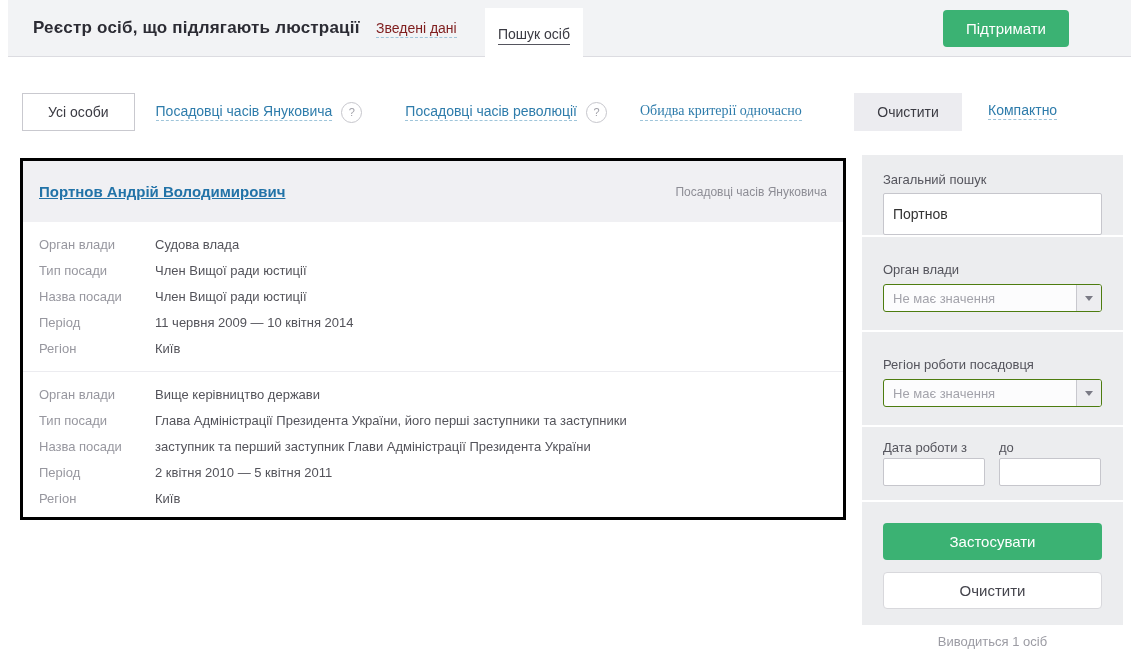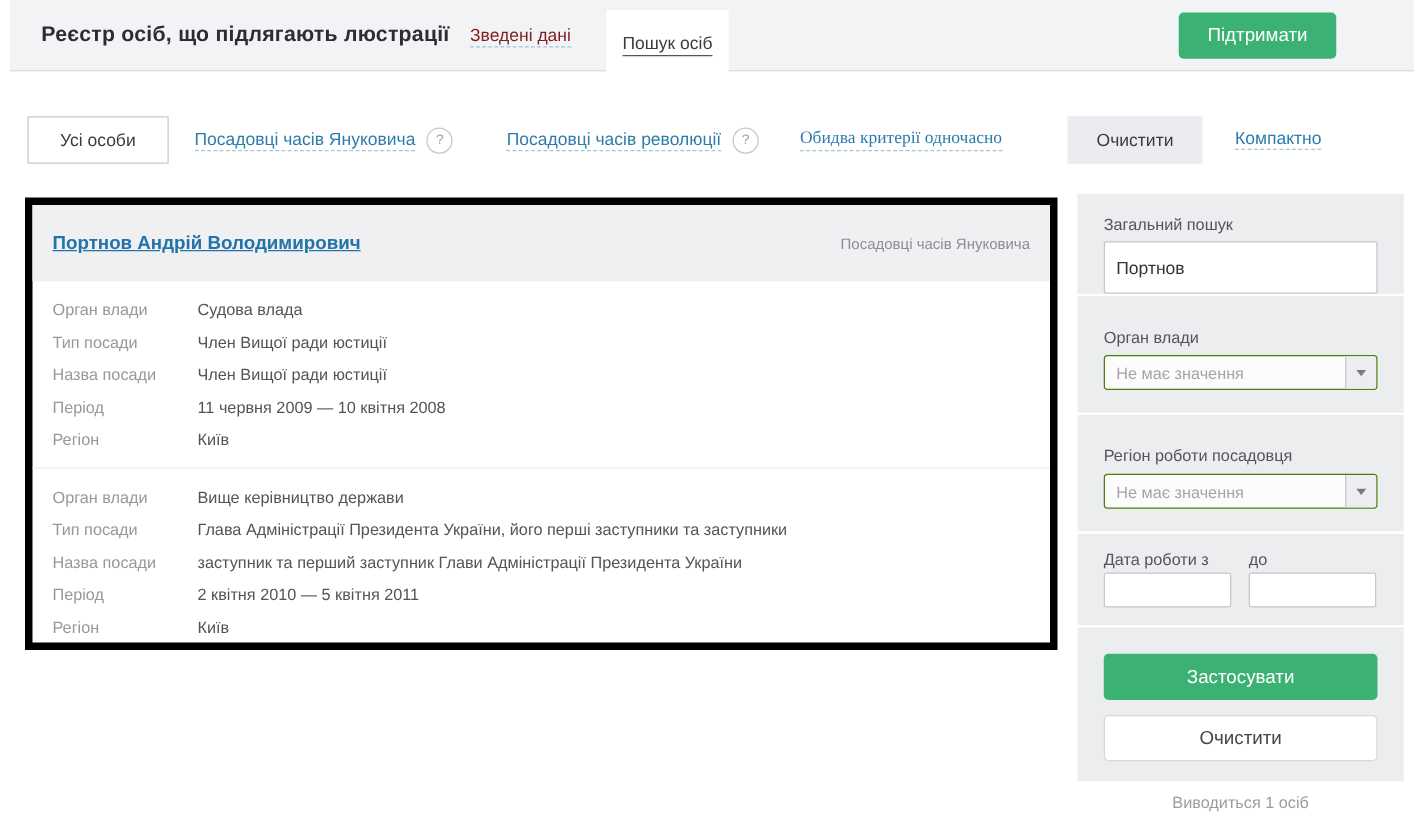--- a/index.html
+++ b/index.html
@@ -75,21 +75,21 @@
   }
   .view-compact {
     position:absolute; left:988px; top:102px;
     font-size:14px; color:#2e7cab; text-decoration:none;
     border-bottom:1px dashed #9fc5da; padding-bottom:1px;
   }
 
   
   .card {
     position:absolute; left:20px; top:158px; width:826px; height:362px;
-    background:#ffffff; border:6px solid #000000;
+    background:#ffffff; border:3px solid #000000;
   }
   .card-header {
     height:61px; background:#f0f0f3; padding:0 16px;
     display:flex; align-items:center; justify-content:space-between;
   }
   .person-name {
     font-size:15px; font-weight:bold; color:#2273a8;
     text-decoration:underline;
   }
   .person-category { font-size:12px; color:#8d8d95; }
@@ -189,21 +189,21 @@
     <div class="row">
       <span class="row-label">Тип посади</span>
       <span class="row-value">Член Вищої ради юстиції</span>
     </div>
     <div class="row">
       <span class="row-label">Назва посади</span>
       <span class="row-value">Член Вищої ради юстиції</span>
     </div>
     <div class="row">
       <span class="row-label">Період</span>
-      <span class="row-value">11 червня 2009 — 10 квітня 2008</span>
+      <span class="row-value">11 червня 2009 — 10 квітня 2014</span>
     </div>
     <div class="row">
       <span class="row-label">Регіон</span>
       <span class="row-value">Київ</span>
     </div>
   </div>
 
   <div class="block block-sep">
     <div class="row">
       <span class="row-label">Орган влади</span>

